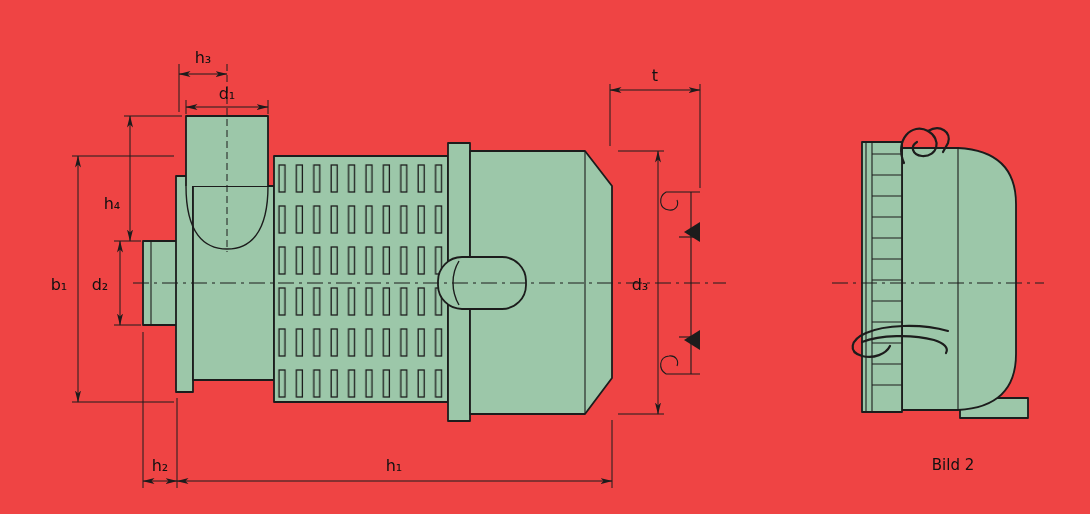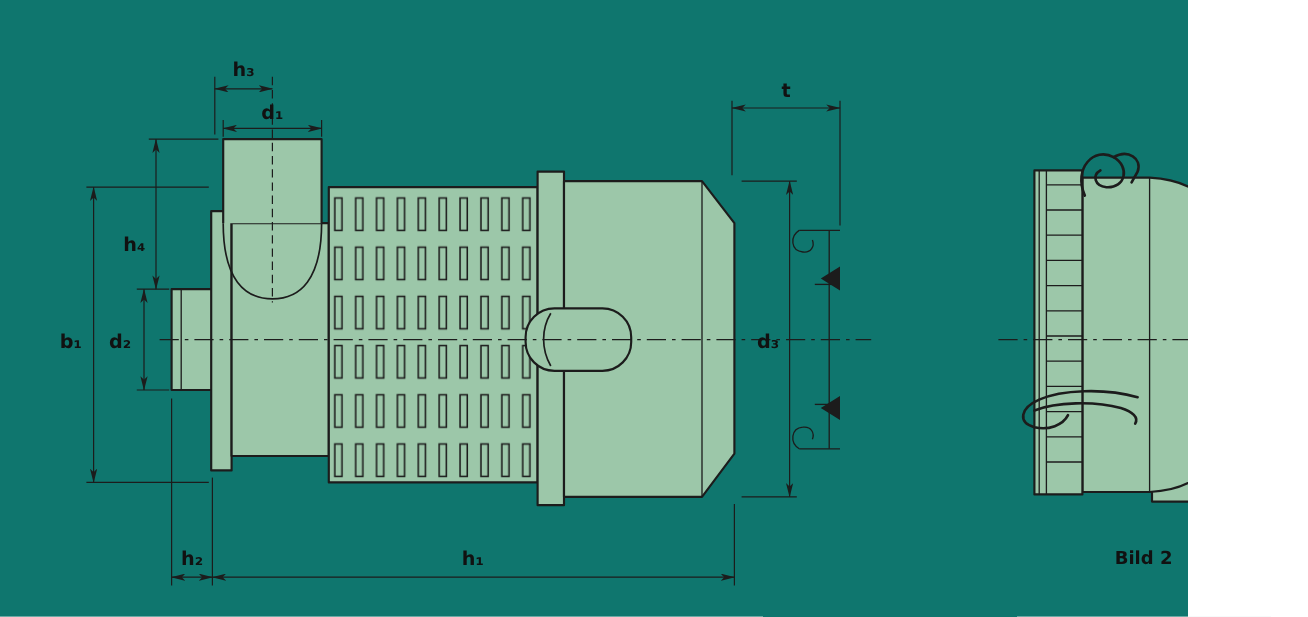--- a/index.html
+++ b/index.html
@@ -1,16 +1,16 @@
 <!DOCTYPE html>
 <html><head>
 <meta charset="utf-8">
 <style>
   html,body{margin:0;padding:0;background:#ffffff;}
-  .stage{position:relative;width:990px;height:514px;background:#0f766e;overflow:hidden;font-weight:bold;}
+  .stage{position:relative;width:1090px;height:514px;background:#ef4444;overflow:hidden;}
   svg{display:block;}
   .outline{stroke:#1c1c1c;stroke-width:1.8;stroke-linejoin:round;}
   .detail{fill:none;stroke:#1c1c1c;stroke-width:1.4;}
   .thin{fill:none;stroke:#1c1c1c;stroke-width:1.1;}
   .ext,.dim{fill:none;stroke:#1c1c1c;stroke-width:1;}
   .center{fill:none;stroke:#1c1c1c;stroke-width:1;stroke-dasharray:16 5 3 5;}
   .dash{fill:none;stroke:#1c1c1c;stroke-width:1;stroke-dasharray:7 4;}
   .wire{fill:none;stroke:#1c1c1c;stroke-width:2.2;stroke-linecap:round;}
   .dimlabel{font-family:"DejaVu Sans",sans-serif;font-size:16px;fill:#111111;text-anchor:middle;}
   .caption{font-family:"DejaVu Sans",sans-serif;font-size:15px;fill:#111111;text-anchor:middle;}

